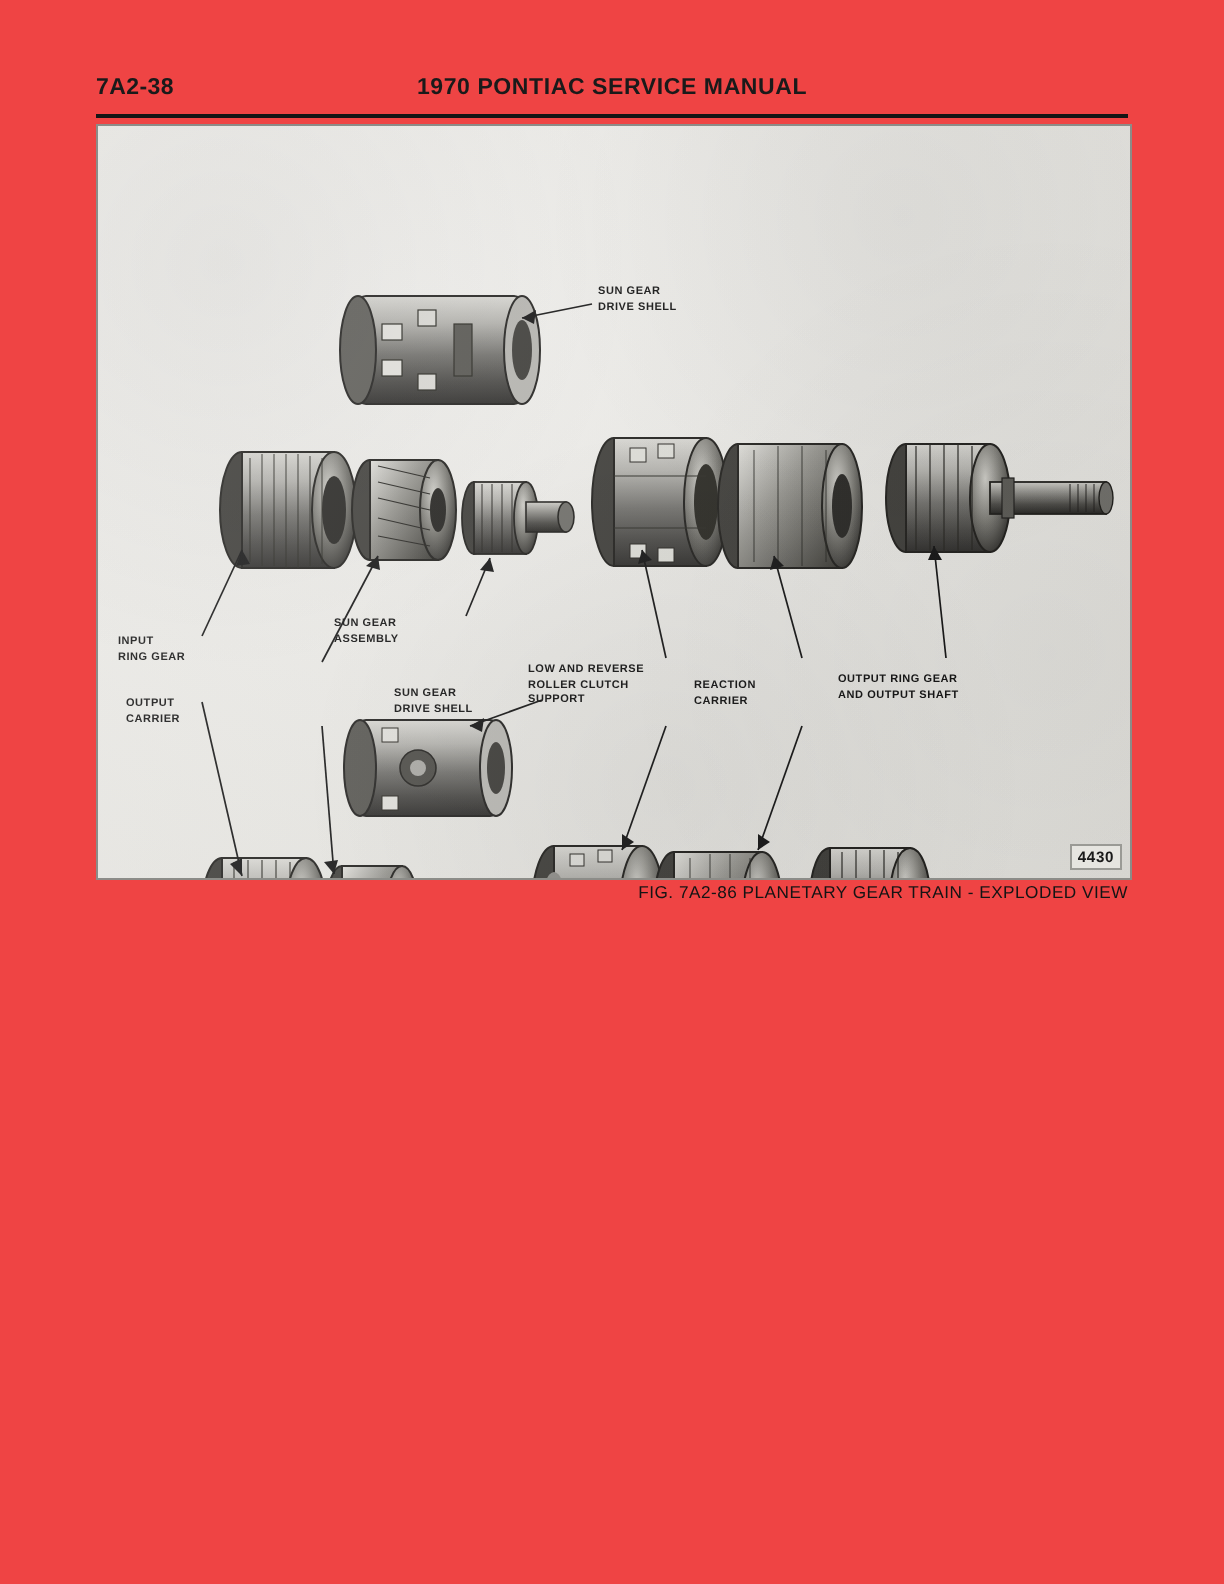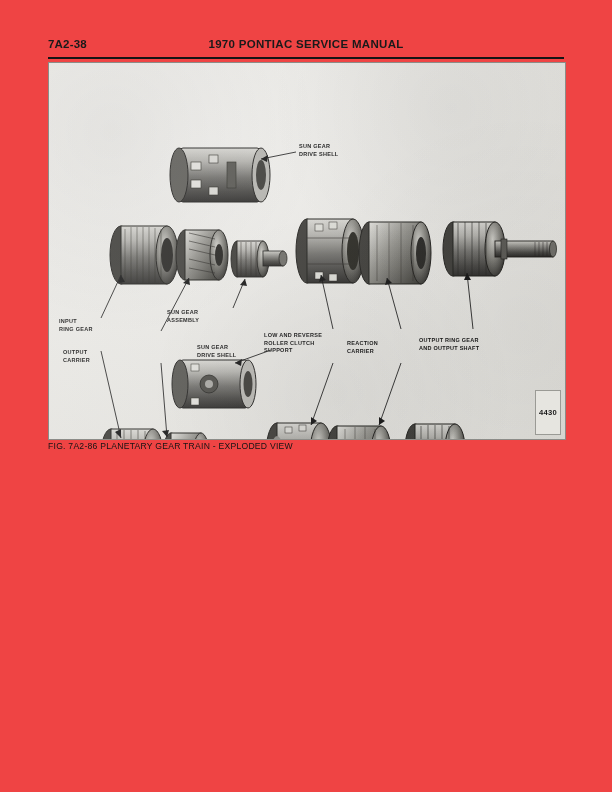--- a/index.html
+++ b/index.html
@@ -90,35 +90,35 @@
       radial-gradient(circle at 92% 70%, rgba(0,0,0,0.04) 0%, rgba(0,0,0,0) 40%),
       linear-gradient(110deg, rgba(255,255,255,0.18) 0%, rgba(0,0,0,0.035) 100%);
     pointer-events: none;
   }
 
   .fig-caption {
     position: absolute;
     left: 0;
     top: 379px;
     width: 516px;
-    text-align: left;
+    text-align: right;
     font-size: 8.6px;
     letter-spacing: 0.25px;
     color: #141414;
   }
   .plate-number {
     position: absolute;
     right: 4px;
     bottom: 4px;
     font-size: 7.6px;
     font-weight: bold;
     color: #1a1a1a;
     background: #e6e5e0;
     border: 1px solid #9a9a95;
-    padding: 17px 3px;
+    padding: 1px 3px;
     letter-spacing: 0.3px;
   }
 
   
   .callout {
     position: absolute;
     font-size: 5.5px;
     line-height: 1.38;
     letter-spacing: 0.28px;
     font-weight: bold;

